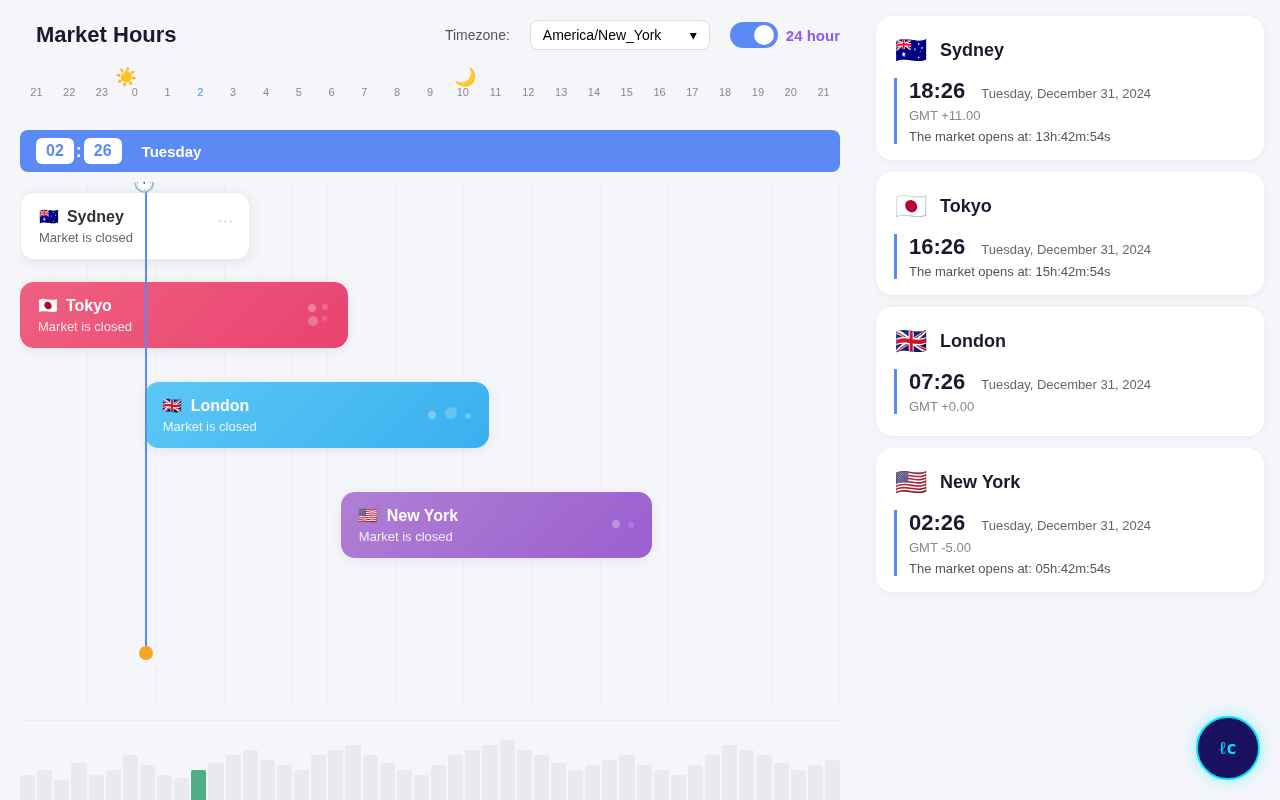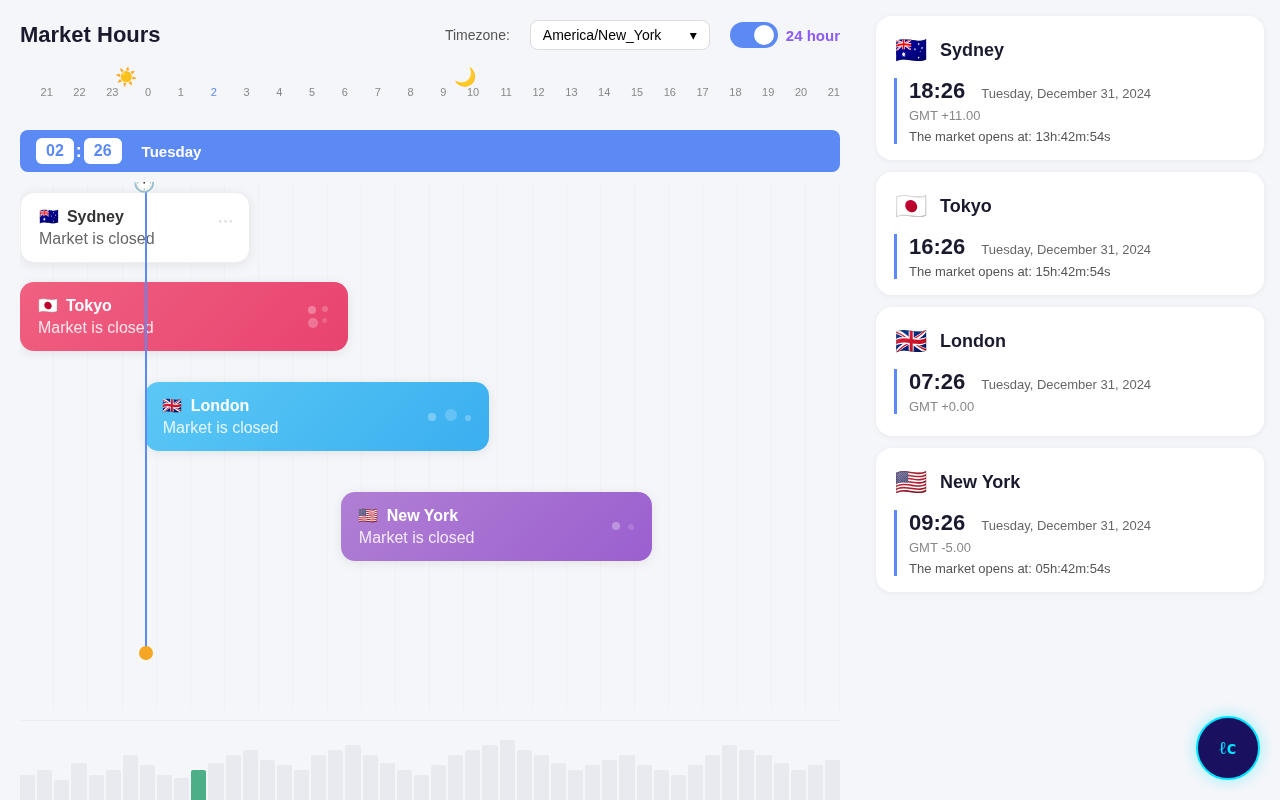--- a/index.html
+++ b/index.html
@@ -20,20 +20,21 @@
       padding: 20px 20px 0 20px;
       min-width: 0;
     }
 
     
     .header {
       display: flex;
       align-items: center;
       gap: 20px;
       margin-bottom: 16px;
+      margin-left: 16px;
     }
     .app-title {
       font-size: 22px;
       font-weight: 700;
       color: #1a1a2e;
       white-space: nowrap;
     }
     .timezone-label {
       margin-left: auto;
       font-size: 14px;
@@ -96,21 +97,21 @@
     }
     .ruler-numbers {
       display: flex;
       width: 100%;
       justify-content: space-between;
       position: relative;
     }
     .ruler-num {
       font-size: 11px;
       color: #888;
-      text-align: right;
+      text-align: center;
       flex: 1;
     }
     .ruler-num.active {
       color: #5b8af5;
     }
     .sun-icon {
       position: absolute;
       top: 0;
       left: calc(3 / 23 * 100%);
       font-size: 18px;
@@ -210,21 +211,21 @@
     }
     .market-card-title {
       display: flex;
       align-items: center;
       gap: 8px;
       font-size: 16px;
       font-weight: 700;
       color: white;
     }
     .market-card-status {
-      font-size: 16px;
+      font-size: 13px;
       color: rgba(255,255,255,0.85);
       margin-left: 0;
     }
 
     
     .card-sydney {
       background: white;
       border: 1px solid #eee;
       left: 0%;
       top: 10px;
@@ -624,21 +625,21 @@
         <div class="mic-gmt">GMT +0.00</div>
       </div>
     </div>
     <div class="market-info-card">
       <div class="mic-header">
         <div class="mic-flag" style="font-size:26px">🇺🇸</div>
         <span class="mic-name">New York</span>
       </div>
       <div class="left-bar">
         <div class="mic-time-row">
-          <span class="mic-time">09:26</span>
+          <span class="mic-time">02:26</span>
           <span class="mic-date">Tuesday, December 31, 2024</span>
         </div>
         <div class="mic-gmt">GMT -5.00</div>
         <div class="mic-opens">The market opens at: 05h:42m:54s</div>
       </div>
     </div>
   </div>
 
 <div class="logo-badge">
   <div class="logo-text">ℓc</div>

